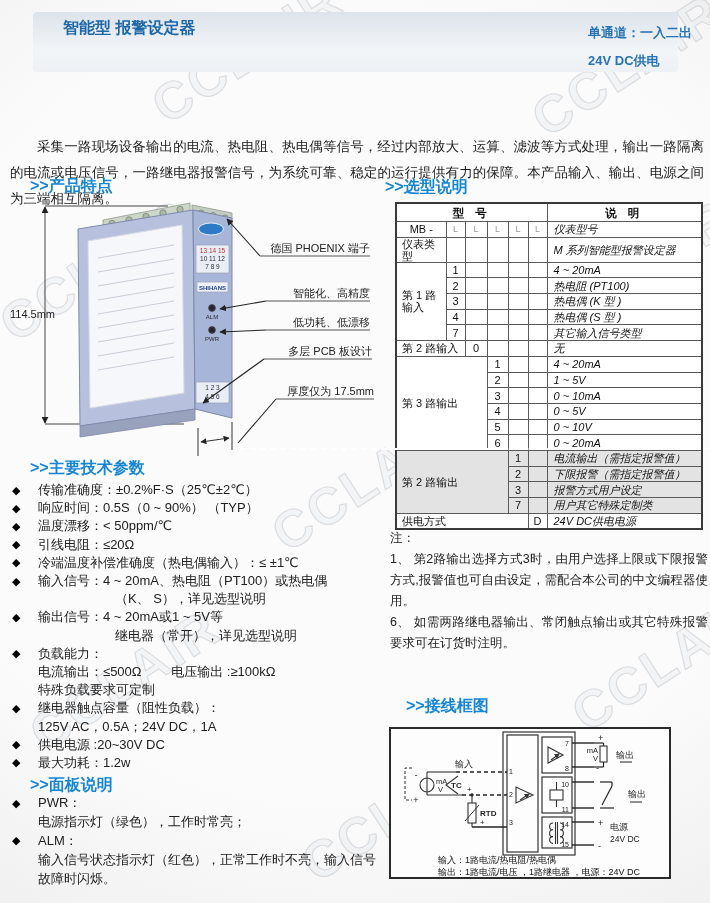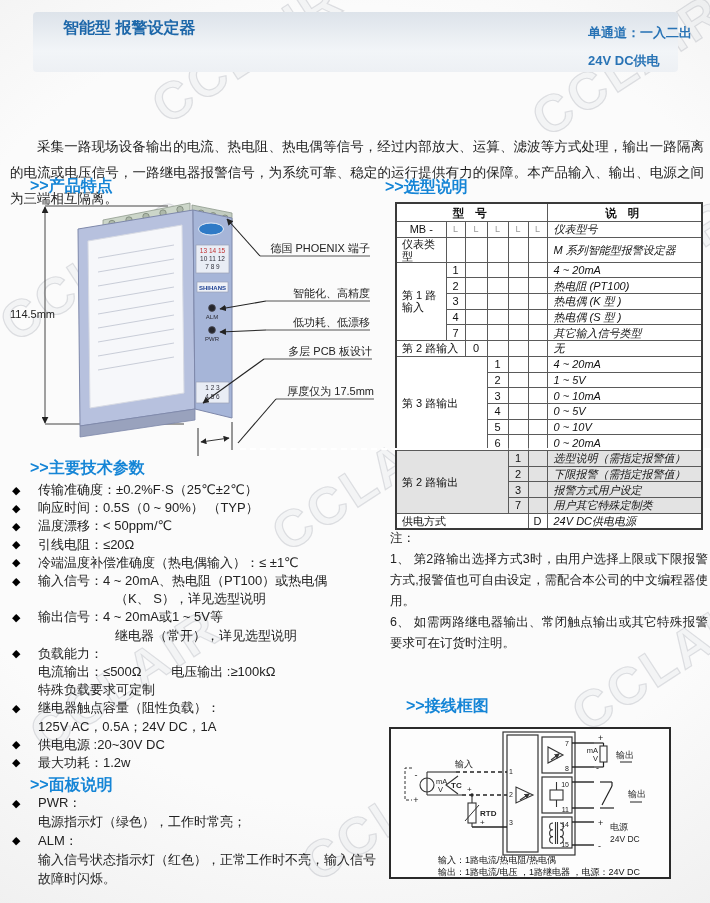--- a/index.html
+++ b/index.html
@@ -354,21 +354,21 @@
     <tr>
       <td class="ctr">6</td>
       <td></td>
           <td></td>
       <td class="dsc">0 ~ 20mA</td>
     </tr>
     <tr class="shade">
       <td class="lab" rowspan="4" colspan="4">第 2 路输出</td>
       <td class="ctr">1</td>
       <td></td>
-      <td class="dsc">选型说明（需指定报警值）</td>
+      <td class="dsc">电流输出（需指定报警值）</td>
     </tr>
     <tr class="shade">
       <td class="ctr">2</td>
       <td></td>
       <td class="dsc">下限报警（需指定报警值）</td>
     </tr>
     <tr class="shade">
       <td class="ctr">3</td>
       <td></td>
       <td class="dsc">报警方式用户设定</td>

